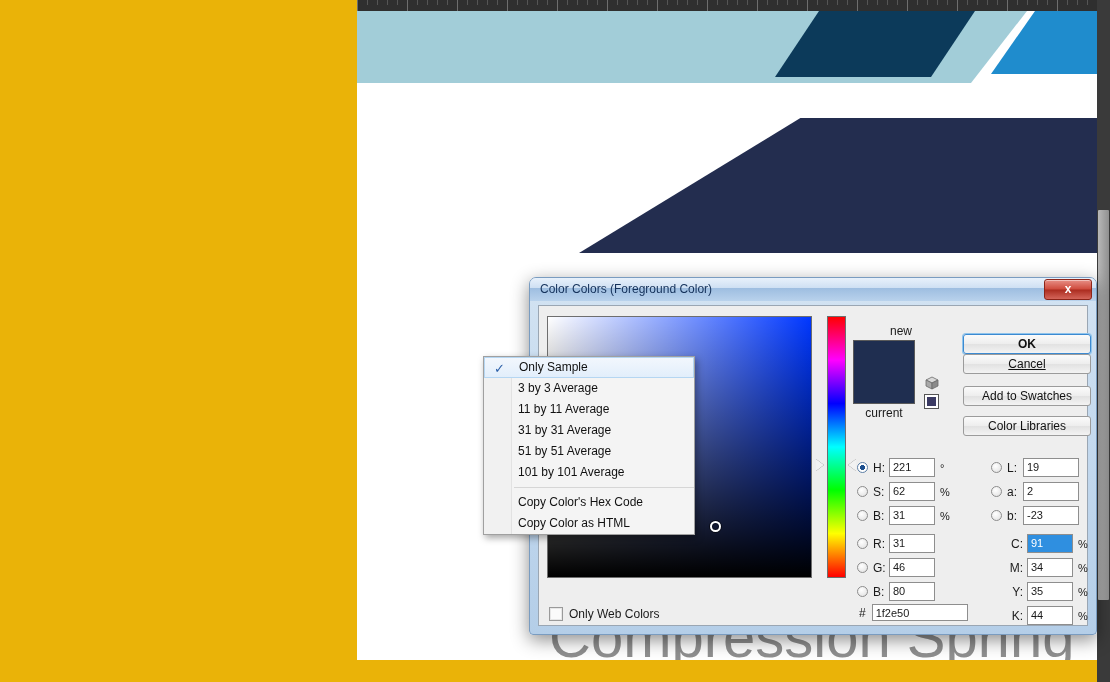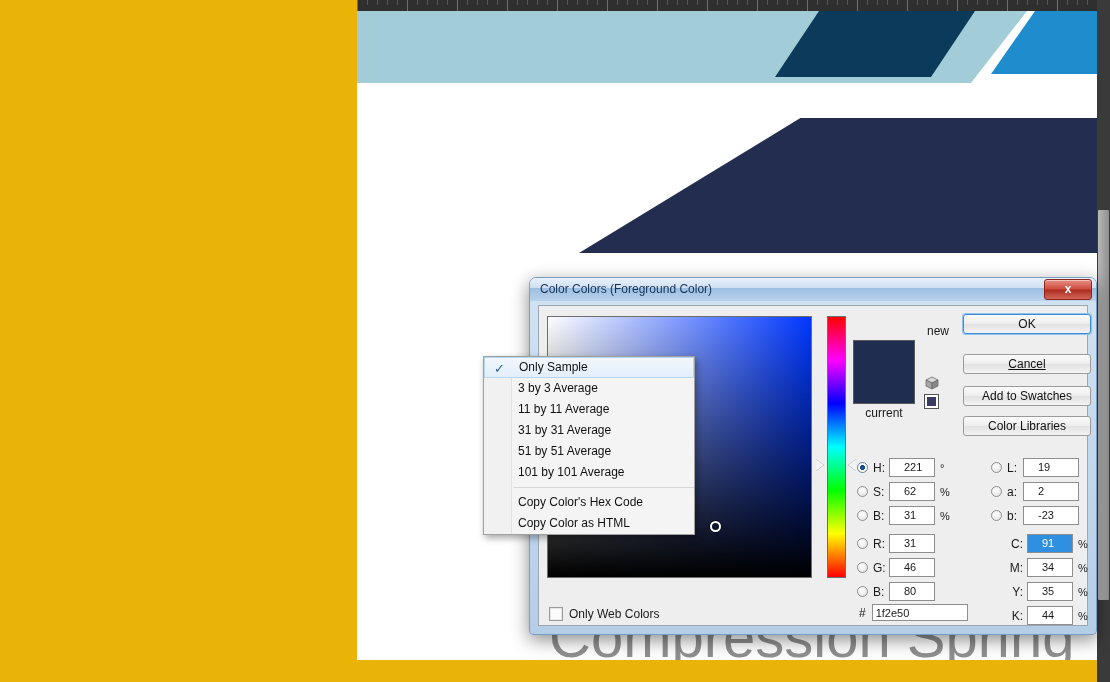--- a/index.html
+++ b/index.html
@@ -149,21 +149,21 @@
   #hex-row{position:absolute;left:320px;top:298px;display:flex;align-items:center;gap:6px;}
   #hex-symbol{font-size:12px;color:#1a1a1a;}
   #hex-input{
     width:96px;height:17px;border:1px solid #8e8e8e;background:#fff;
     font-size:11px;color:#1a1a1a;padding:0 3px;line-height:17px;
     font-family:"Liberation Sans", sans-serif;box-sizing:border-box;
   }
 
   
   #swatch-group{position:absolute;left:314px;top:18px;width:96px;}
-  #swatch-label-new{font-size:12px;color:#1a1a1a;text-align:right;}
+  #swatch-label-new{font-size:12px;color:#1a1a1a;text-align:center;}
   #swatch-stack{
     margin-top:2px;width:60px;height:62px;border:1px solid #5a5a5a;
     background:#232d4f;
   }
   #swatch-label-current{font-size:12px;color:#1a1a1a;width:62px;text-align:center;margin-top:2px;}
   #gamut-cube-icon{position:absolute;left:72px;top:52px;width:14px;height:14px;}
   #websafe-chip{
     position:absolute;left:71px;top:70px;width:15px;height:15px;
     border:1px solid #555;background:#fff;box-sizing:border-box;
     display:flex;align-items:center;justify-content:center;
@@ -171,42 +171,42 @@
   #websafe-chip i{display:block;width:9px;height:9px;background:#3b3a63;}
 
   
   .dlg-button{
     position:absolute;width:128px;height:20px;
     font-size:12px;color:#111;text-align:center;line-height:19px;
     background:linear-gradient(to bottom,#fbfbfb 0%,#eeeeee 48%,#e2e2e2 52%,#f3f3f3 100%);
     border:1px solid #9b9b9b;border-radius:3px;cursor:pointer;
     font-family:"Liberation Sans", sans-serif;box-sizing:border-box;
   }
-  #ok-button{left:424px;top:8px;border:1px solid #3c8ad1;box-shadow:0 0 0 1px #8fc4ec;}
+  #ok-button{left:424px;top:28px;border:1px solid #3c8ad1;box-shadow:0 0 0 1px #8fc4ec;font-weight:bold;}
   #cancel-button{left:424px;top:48px;text-decoration:underline;}
   #add-to-swatches-button{left:424px;top:80px;}
   #color-libraries-button{left:424px;top:110px;}
 
   
   .num-row{position:absolute;display:flex;align-items:center;}
   .radio{
     width:11px;height:11px;border-radius:50%;
     border:1px solid #8d8d8d;
     background:radial-gradient(circle at 40% 35%,#ffffff 0%,#e8e8e8 70%,#cfcfcf 100%);
     margin-right:5px;box-sizing:border-box;cursor:pointer;
   }
   .radio.checked{
     background:radial-gradient(circle at 50% 50%, #1c4f8f 0 2.6px, #ffffff 2.8px 4.4px, #e3e3e3 100%);
     border-color:#5d7fa6;
   }
   .num-label{font-size:12px;color:#1a1a1a;width:16px;}
   .num-label.wide{width:17px;text-align:right;margin-right:4px;}
   .num-input{
     width:46px;height:19px;border:1px solid #8e8e8e;background:#fff;
-    font-size:11px;color:#1a1a1a;padding:0 14px;line-height:16px;
+    font-size:11px;color:#1a1a1a;padding:0 3px;line-height:16px;
     font-family:"Liberation Sans", sans-serif;box-sizing:border-box;
   }
   .num-input.selected{background:#2f8fe0;color:#ffffff;}
   .num-unit{font-size:11px;color:#1a1a1a;margin-left:5px;}
 
   
   #sample-size-menu{
     position:absolute;left:483px;top:356px;width:210px;
     background:#f4f4f4;border:1px solid #a0a0a0;
     box-shadow:2px 3px 7px rgba(0,0,0,.35);

